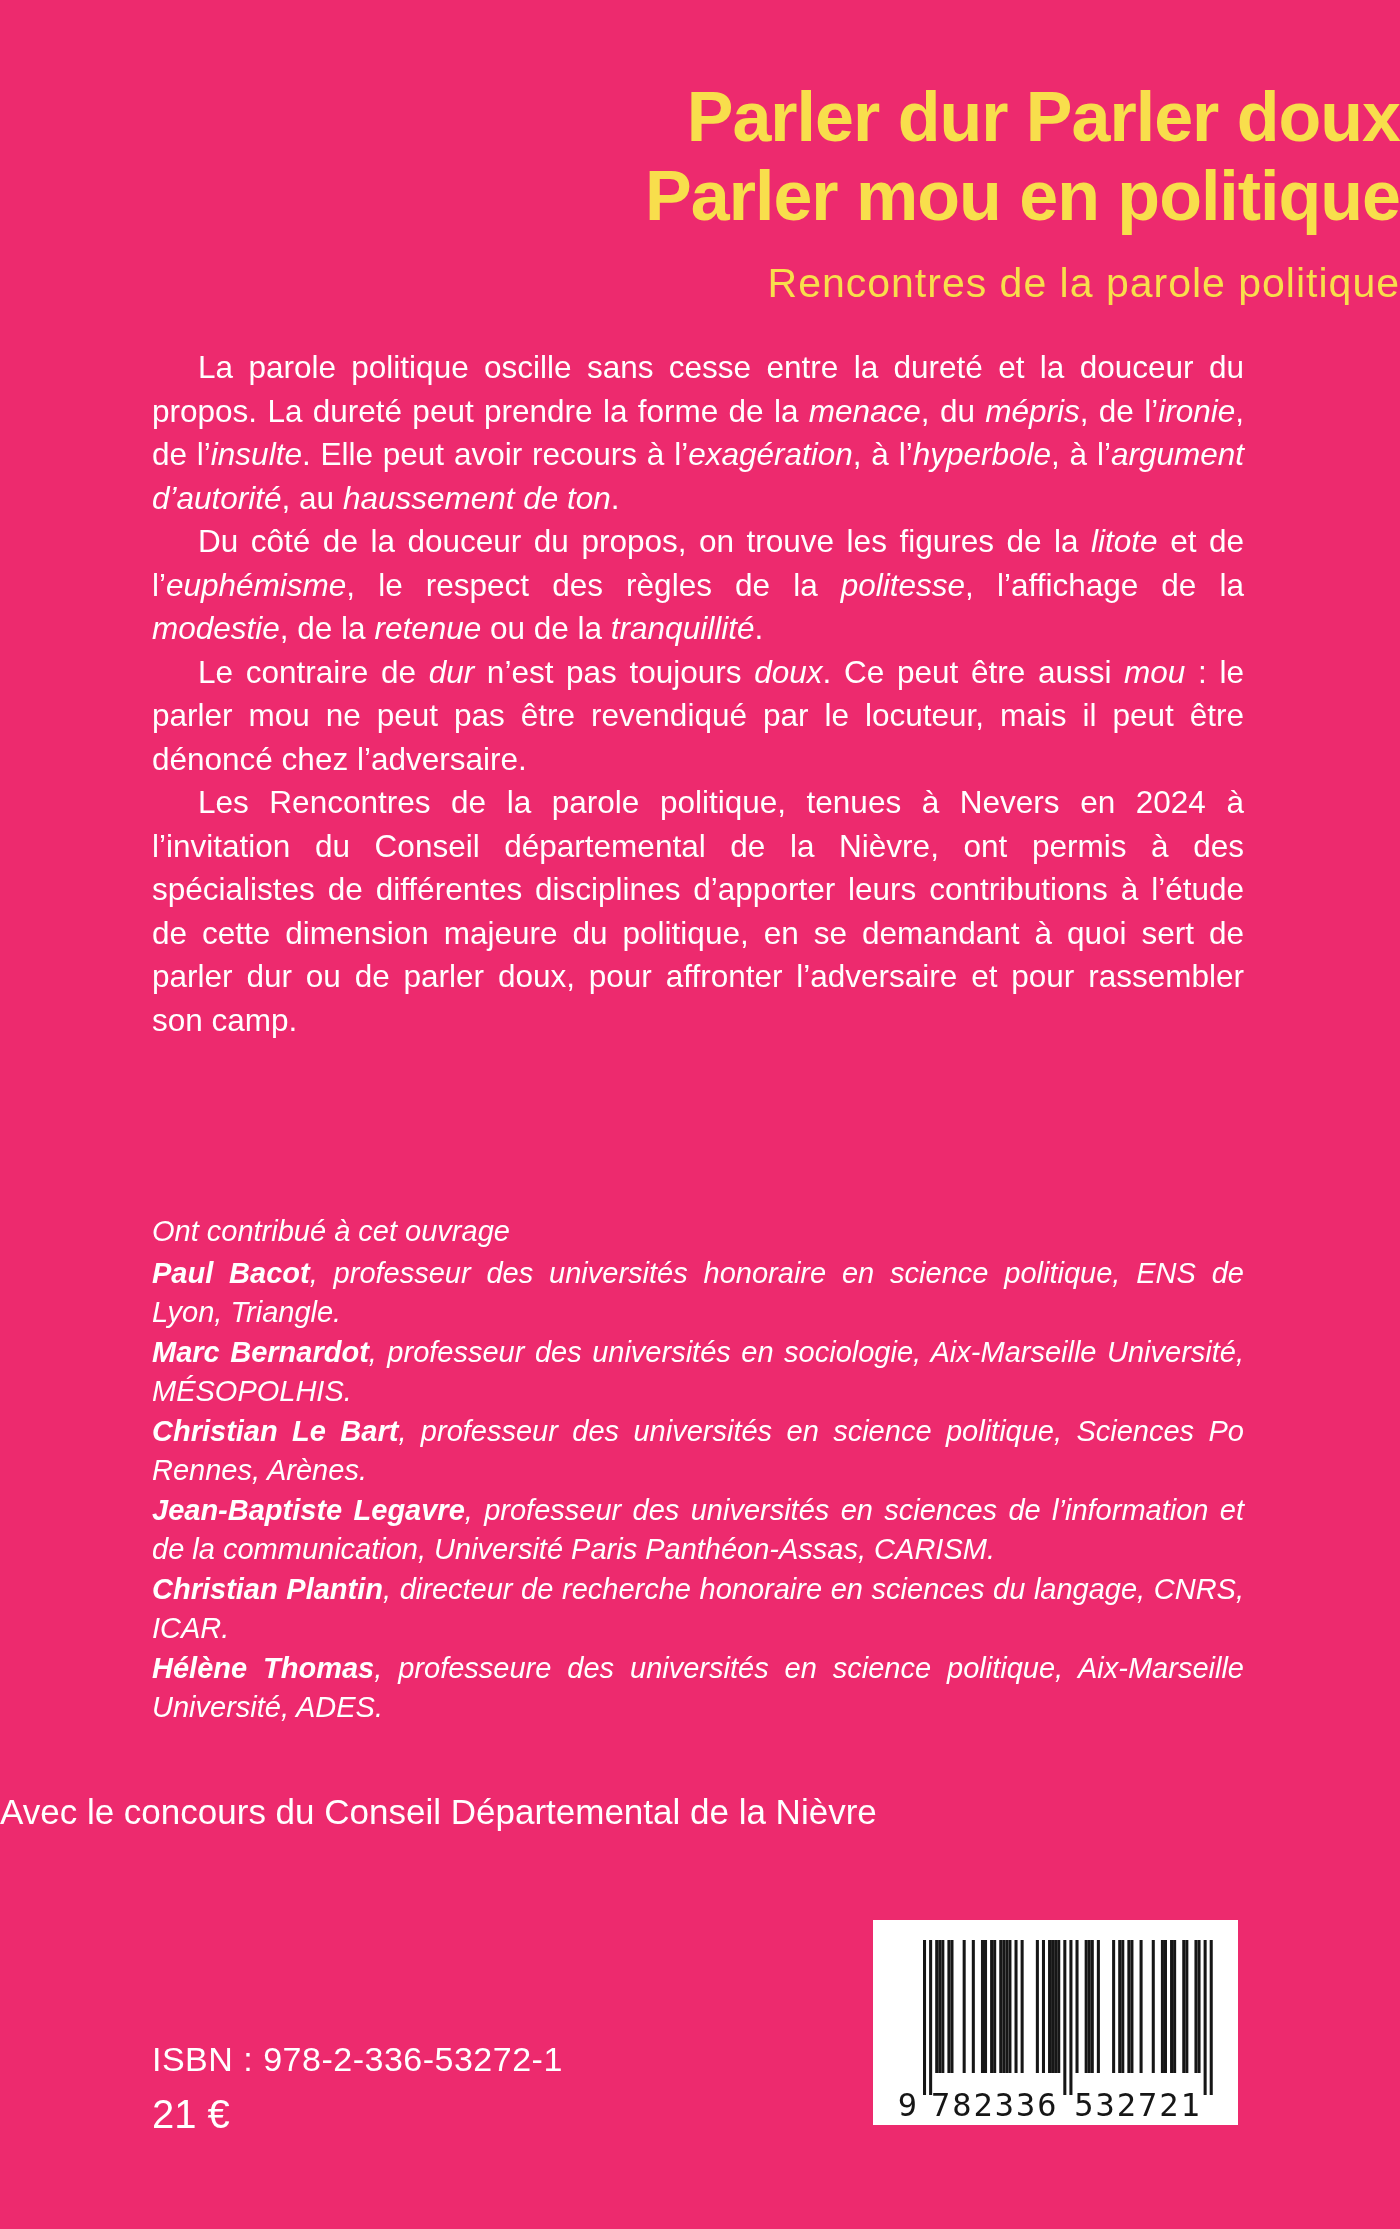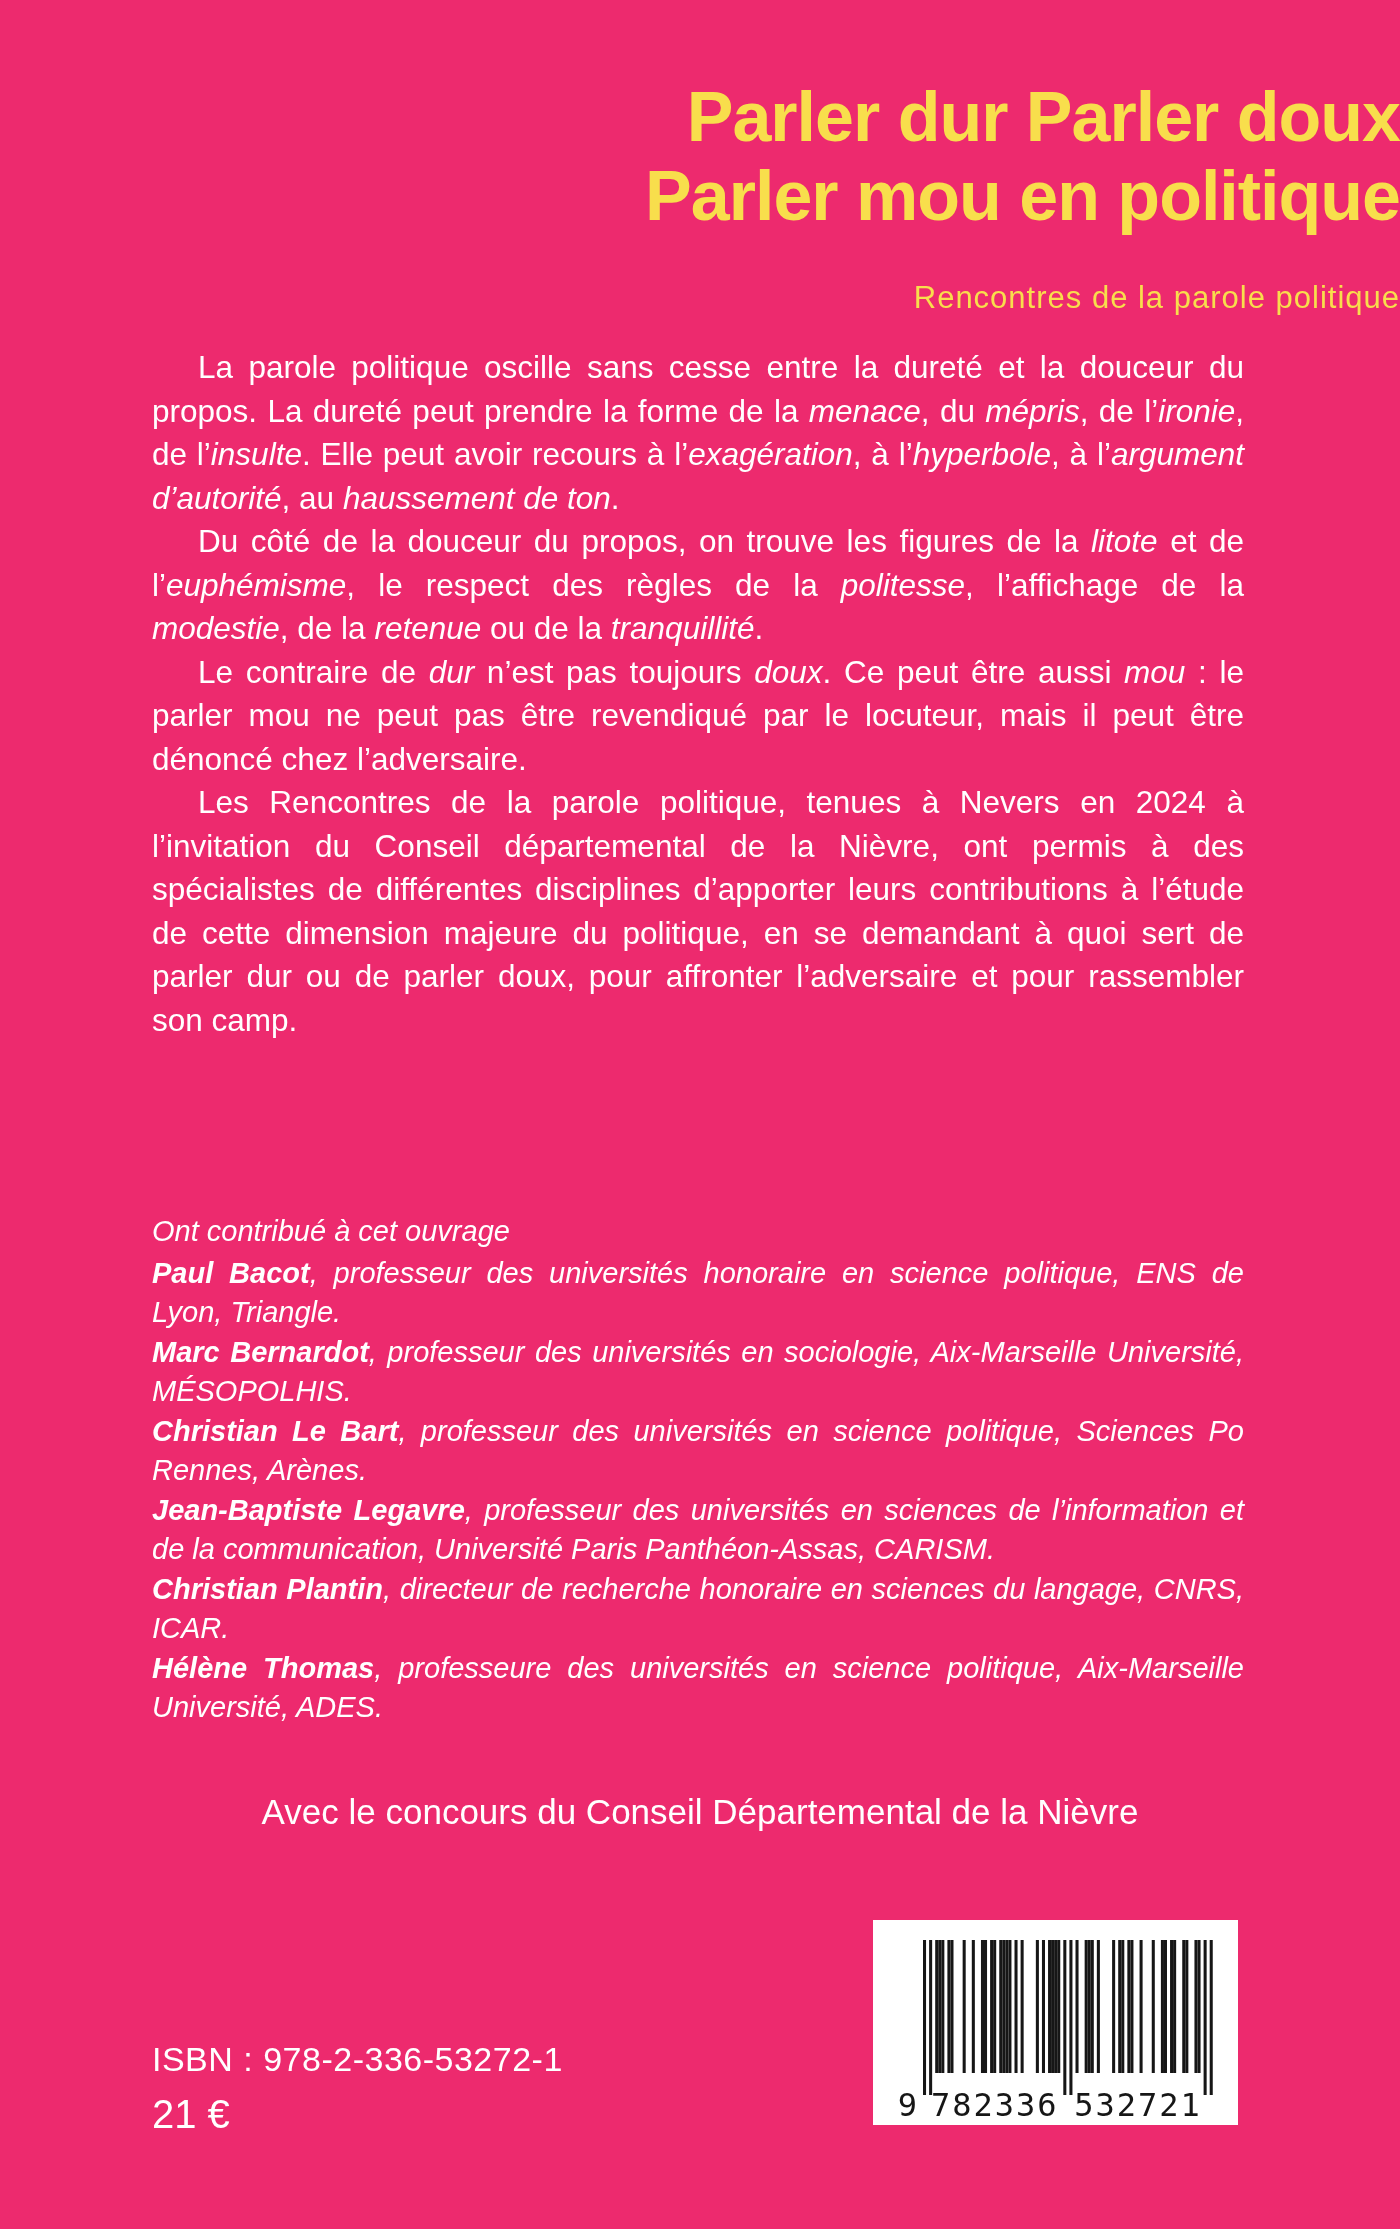--- a/index.html
+++ b/index.html
@@ -27,22 +27,22 @@
     text-align:right;
   }
   .title-line{
     font-size:70px;
     line-height:79px;
     font-weight:bold;
     color:var(--yellow);
     letter-spacing:-1px;
   }
   .subtitle{
-    margin-top:44px;
-    font-size:31px;
+    margin-top:24px;
+    font-size:41px;
     font-weight:normal;
     color:var(--yellow);
     letter-spacing:1px;
   }
   
   .synopsis{
     position:absolute;
     top:346px; left:152px;
     width:1092px;
     font-size:31.5px;
@@ -69,21 +69,21 @@
   }
   .contributors p.entry{
     margin:0;
     text-align:justify;
   }
   .contributors p.entry strong{font-weight:bold;}
   
   .concours{
     position:absolute;
     top:1792px; left:0; right:0;
-    text-align:center;
+    text-align:left;
     font-size:35px;
   }
   
   .isbn{
     position:absolute;
     left:152px; top:2040px;
     font-size:34px;
     letter-spacing:0.5px;
   }
   .price{

